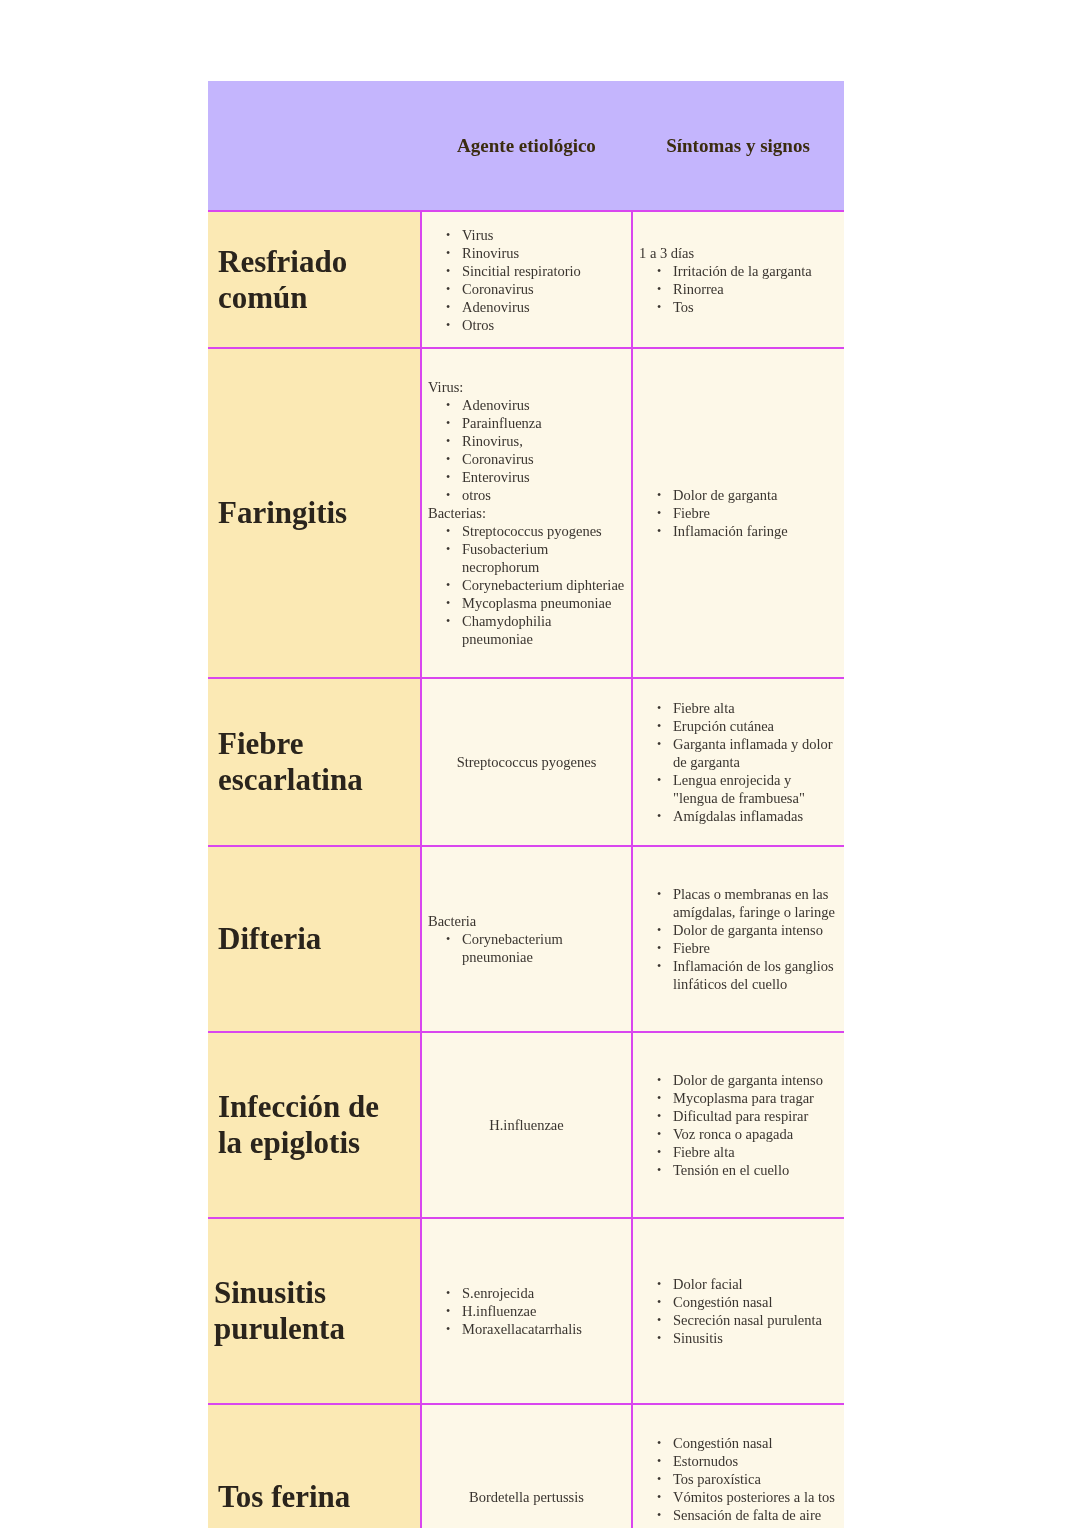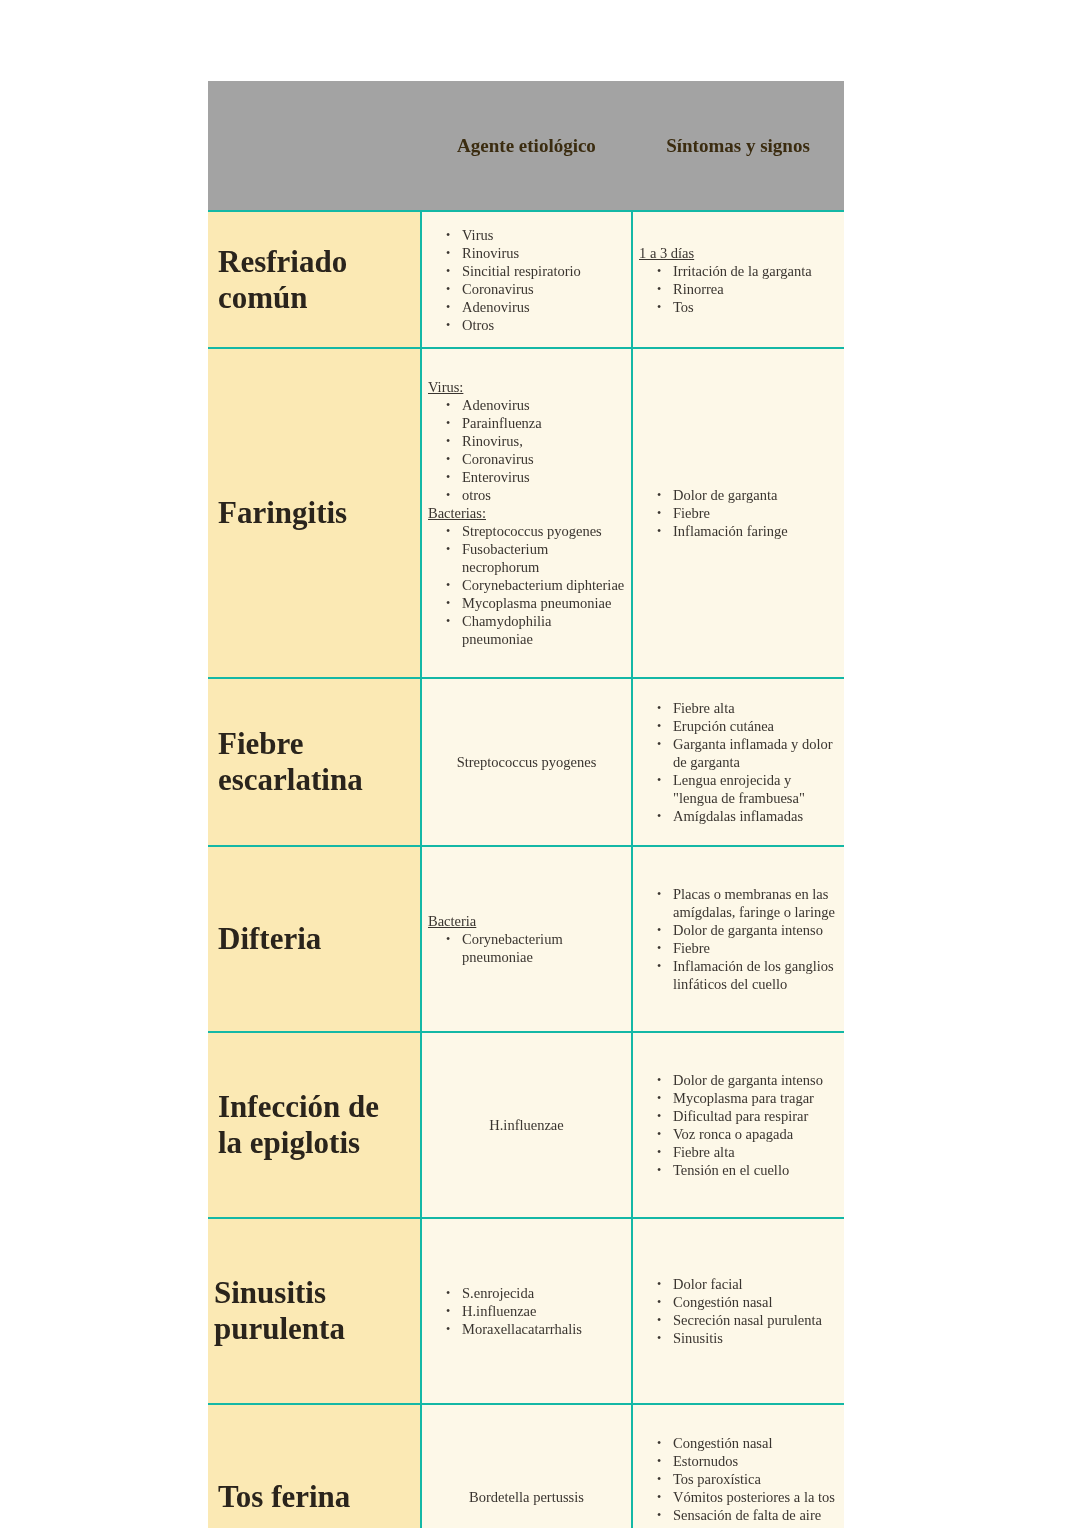--- a/index.html
+++ b/index.html
@@ -1,33 +1,33 @@
 <!DOCTYPE html>
 <html><head>
 <meta charset="utf-8">
 <style>
   html, body { margin:0; padding:0; background:#ffffff; }
   body { width:1080px; height:1528px; position:relative; overflow:hidden;
          font-family:"Liberation Serif","DejaVu Serif",serif; color:#3a3530; }
   .table-wrap { position:absolute; left:208px; top:81px; width:636px; }
   table { border-collapse:collapse; width:636px; table-layout:fixed; }
   col.c0 { width:213px; } col.c1 { width:211px; } col.c2 { width:212px; }
-  thead th { background:#a3a3a3; height:129px; font-weight:bold; font-size:19px;
+  thead th { background:#c4b5fd; height:129px; font-weight:bold; font-size:19px;
              color:#3b2c10; text-align:center; vertical-align:middle; padding:0; border:none; }
-  tbody td { border:2px solid #14b8a6; vertical-align:middle; font-size:14.5px; line-height:18px; }
+  tbody td { border:2px solid #d946ef; vertical-align:middle; font-size:14.5px; line-height:18px; }
   tbody tr td:first-child { border-left:none; }
   tbody tr td:last-child { border-right:none; }
   td.disease { background:#fbe9b4; text-align:left; font-weight:bold; font-size:31px;
                line-height:36px; color:#2a241c; padding:0 10px; }
   td.cell { background:#fdf8e8; padding:4px 6px; }
   td.center { text-align:center; }
   ul { margin:0; padding:0 0 0 34px; list-style:none; }
   ul li { position:relative; }
   ul li::before { content:"•"; position:absolute; left:-16px; top:0; font-size:12px; }
-  .label { display:block;text-decoration:underline; }
+  .label { display:block; }
   .r0 td { height:127px; } .r1 td { height:320px; } .r2 td { height:158px; }
   .r3 td { height:176px; } .r4 td { height:176px; } .r5 td { height:176px;padding-left:6px; } .r6 td { height:176px; }
 </style>
 </head>
 <body>
 
 <div class="table-wrap">
 <table>
   <colgroup>
         <col class="c0">

